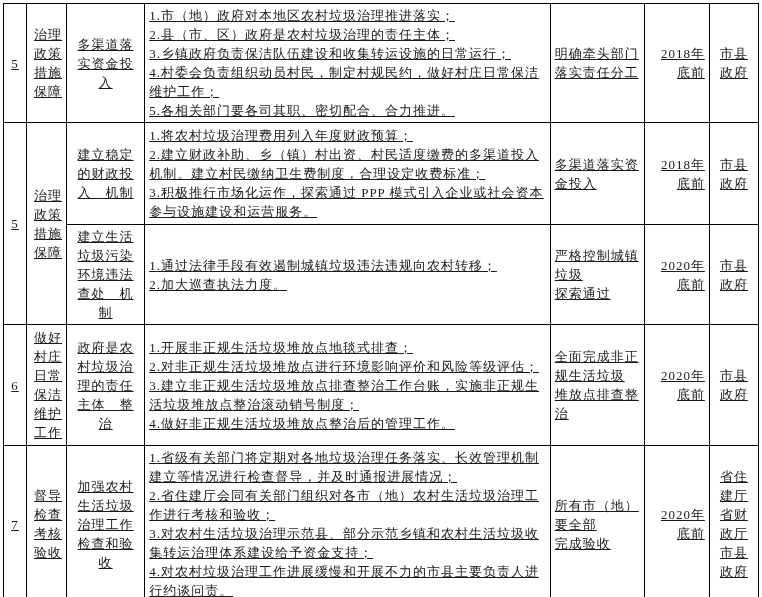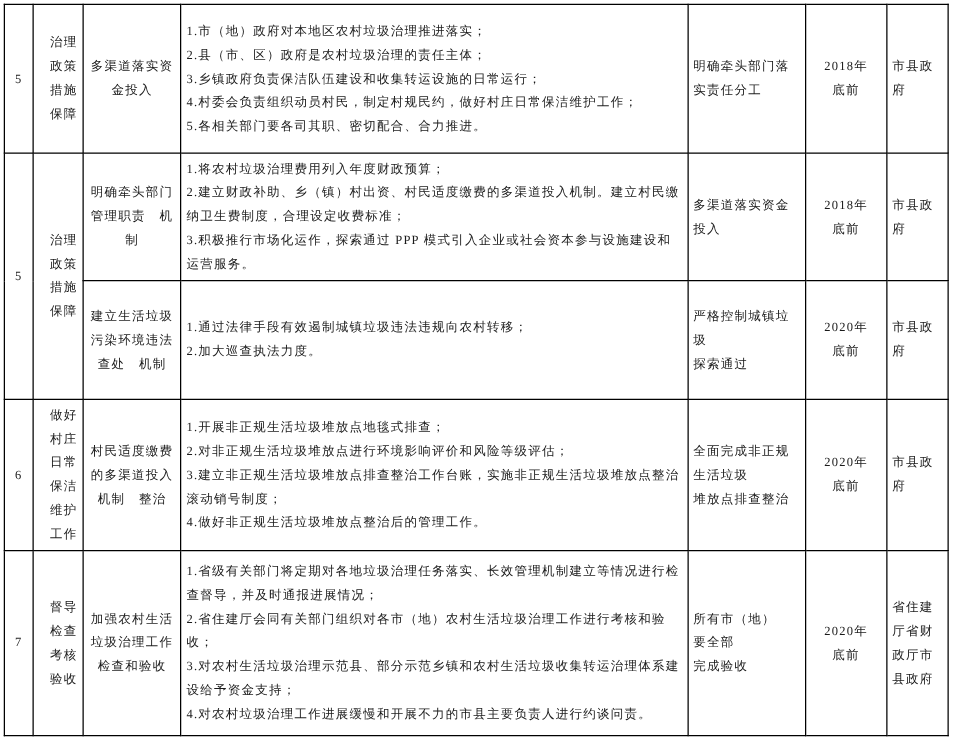--- a/index.html
+++ b/index.html
@@ -14,44 +14,45 @@
   }
   table.policy-table {
     border-collapse: collapse;
     table-layout: fixed;
     margin: 3px 0 0 3px;
     width: 756px;
   }
   table.policy-table td {
     border: 1px solid #000000;
     vertical-align: middle;
-    font-size: 10px;
+    font-size: 13px;
     line-height: 19px;
     letter-spacing: 1px;
     white-space: pre-line;
     word-break: break-all;
     overflow: hidden;
     padding: 2px 4px;
+    text-decoration: underline;
   }
   
   col.c-num  { width: 23px; }
   col.c-cat  { width: 40px; }
   col.c-task { width: 78px; }
   col.c-det  { width: 405px; }
   col.c-tgt  { width: 94px; }
   col.c-dl   { width: 65px; }
   col.c-resp { width: 49px; }
 
   td.cell-num  { text-align: center; padding: 0 2px; }
   td.cell-cat  { text-align: right; padding: 0 4px; }
   td.cell-task { text-align: center; padding: 0 7px; }
   td.cell-det  { text-align: left; padding: 2px 5px 2px 6px; line-height: 18.5px; }
   td.cell-tgt  { text-align: left; padding: 0 4px; }
-  td.cell-dl   { text-align: center; padding: 0 4px; }
-  td.cell-resp { padding: 0 5px; }
+  td.cell-dl   { text-align: right; padding: 0 4px; }
+  td.cell-resp { text-align: center; padding: 0 5px; }
 
   
   tr.r1 { height: 119px; }
   tr.r2 { height: 102px; }
   tr.r3 { height: 95px;  }
   tr.r4 { height: 121px; }
   tr.r5 { height: 148px; }
 </style>
 </head>
 <body>
@@ -77,21 +78,21 @@
 4.村委会负责组织动员村民，制定村规民约，做好村庄日常保洁维护工作；
 5.各相关部门要各司其职、密切配合、合力推进。</td>
       <td class="cell-tgt">明确牵头部门落实责任分工</td>
       <td class="cell-dl">2018年
 底前</td>
       <td class="cell-resp">市县政府</td>
     </tr>
     <tr class="r2">
       <td class="cell-num" rowspan="2">5</td>
       <td class="cell-cat" rowspan="2">治理政策措施保障</td>
-      <td class="cell-task">明确牵头部门管理职责　机制</td>
+      <td class="cell-task">建立稳定的财政投入　机制</td>
       <td class="cell-det">1.将农村垃圾治理费用列入年度财政预算；
 2.建立财政补助、乡（镇）村出资、村民适度缴费的多渠道投入机制。建立村民缴纳卫生费制度，合理设定收费标准；
 3.积极推行市场化运作，探索通过 PPP 模式引入企业或社会资本参与设施建设和运营服务。</td>
       <td class="cell-tgt">多渠道落实资金投入</td>
       <td class="cell-dl">2018年
 底前</td>
       <td class="cell-resp">市县政府</td>
     </tr>
     <tr class="r3">
       <td class="cell-task">建立生活垃圾污染环境违法查处　机制</td>
@@ -99,21 +100,21 @@
 2.加大巡查执法力度。</td>
       <td class="cell-tgt">严格控制城镇垃圾
 探索通过</td>
       <td class="cell-dl">2020年
 底前</td>
       <td class="cell-resp">市县政府</td>
     </tr>
     <tr class="r4">
       <td class="cell-num">6</td>
       <td class="cell-cat">做好村庄日常保洁维护工作</td>
-      <td class="cell-task">村民适度缴费的多渠道投入机制　整治</td>
+      <td class="cell-task">政府是农村垃圾治理的责任主体　整治</td>
       <td class="cell-det">1.开展非正规生活垃圾堆放点地毯式排查；
 2.对非正规生活垃圾堆放点进行环境影响评价和风险等级评估；
 3.建立非正规生活垃圾堆放点排查整治工作台账，实施非正规生活垃圾堆放点整治滚动销号制度；
 4.做好非正规生活垃圾堆放点整治后的管理工作。</td>
       <td class="cell-tgt">全面完成非正规生活垃圾
 堆放点排查整治</td>
       <td class="cell-dl">2020年
 底前</td>
       <td class="cell-resp">市县政府</td>
     </tr>

